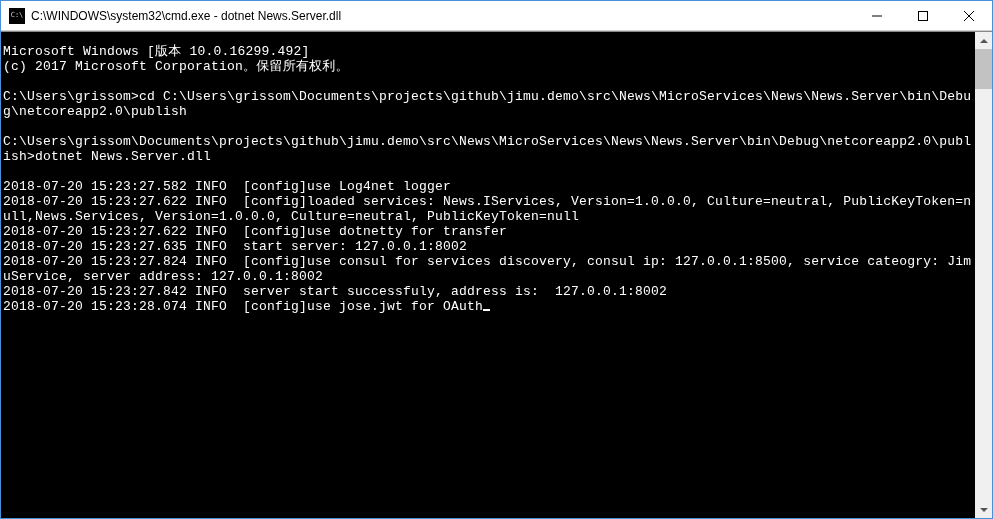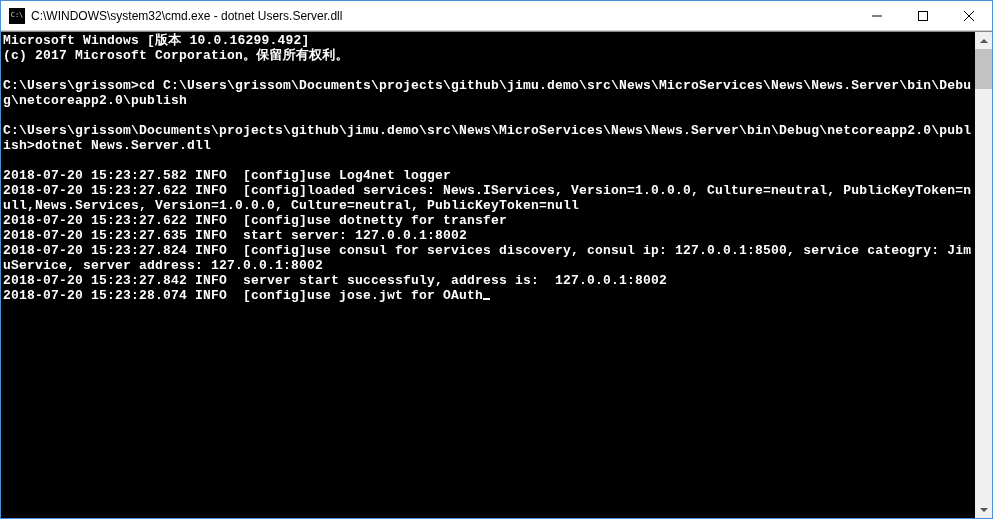--- a/index.html
+++ b/index.html
@@ -71,27 +71,26 @@
     display: flex;
     overflow: hidden;
     border-top: 1px solid #888;
   }
   .terminal {
     background: #000;
     color: #fff;
     font-family: "NSimSun", "SimSun", Consolas, "Courier New", monospace;
     font-size: 13px;
     line-height: 15px;
-    padding: 1px 2px;
+    padding: 12px 2px;
     flex: 1;
     white-space: pre-wrap;
     word-break: break-all;
     overflow: hidden;
     letter-spacing: 0.2px;
-    font-weight: bold;
   }
   .scrollbar {
     width: 17px;
     background: #f0f0f0;
     display: flex;
     flex-direction: column;
   }
   .sb-btn {
     height: 17px;
     background: #f0f0f0;
@@ -123,21 +122,21 @@
     vertical-align: baseline;
     margin-bottom: -1px;
   }
 </style>
 </head>
 <body>
 
 <div class="window">
   <div class="titlebar">
     <div class="titlebar-icon"></div>
-    <div class="titlebar-text">C:\WINDOWS\system32\cmd.exe - dotnet  Users.Server.dll</div>
+    <div class="titlebar-text">C:\WINDOWS\system32\cmd.exe - dotnet  News.Server.dll</div>
     <div class="win-controls">
       <div class="win-btn">
         <svg width="10" height="10" viewBox="0 0 10 10">
             <line x1="0" y1="5" x2="10" y2="5" stroke="currentColor" stroke-width="1"></line>
           </svg>
       </div>
       <div class="win-btn">
         <svg width="10" height="10" viewBox="0 0 10 10">
             <rect x="0.5" y="0.5" width="9" height="9" fill="none" stroke="currentColor" stroke-width="1"></rect>
           </svg>

